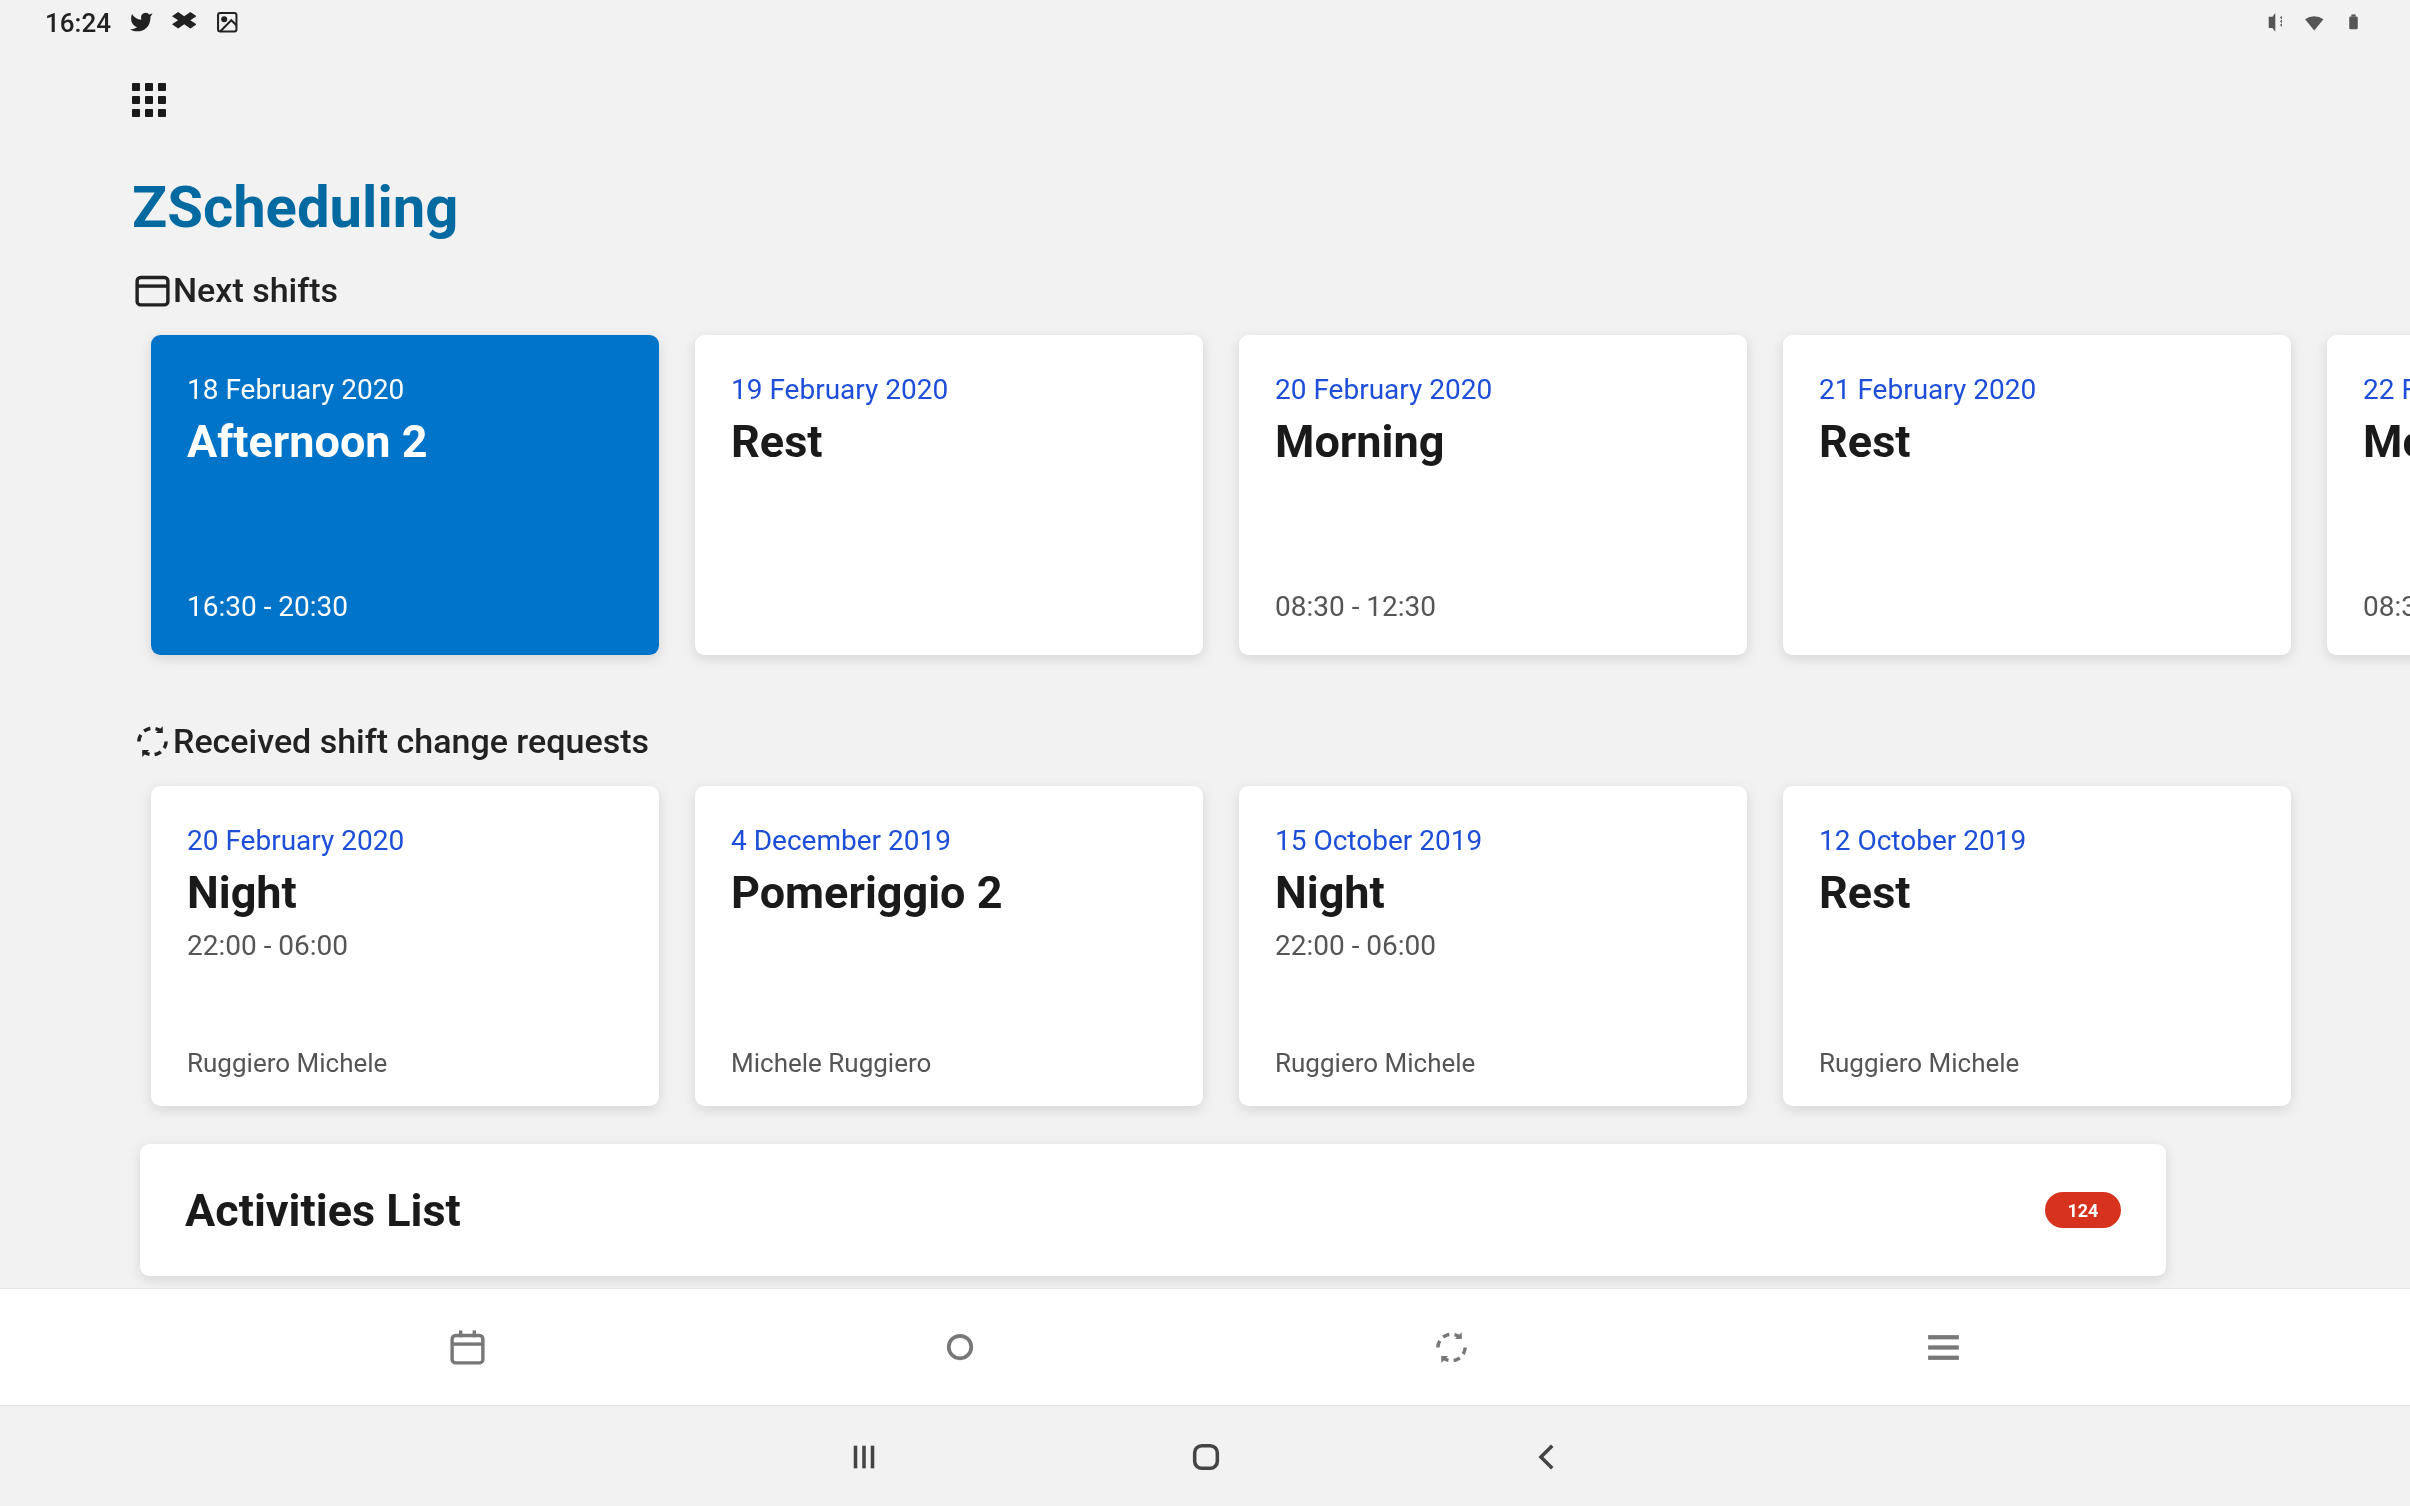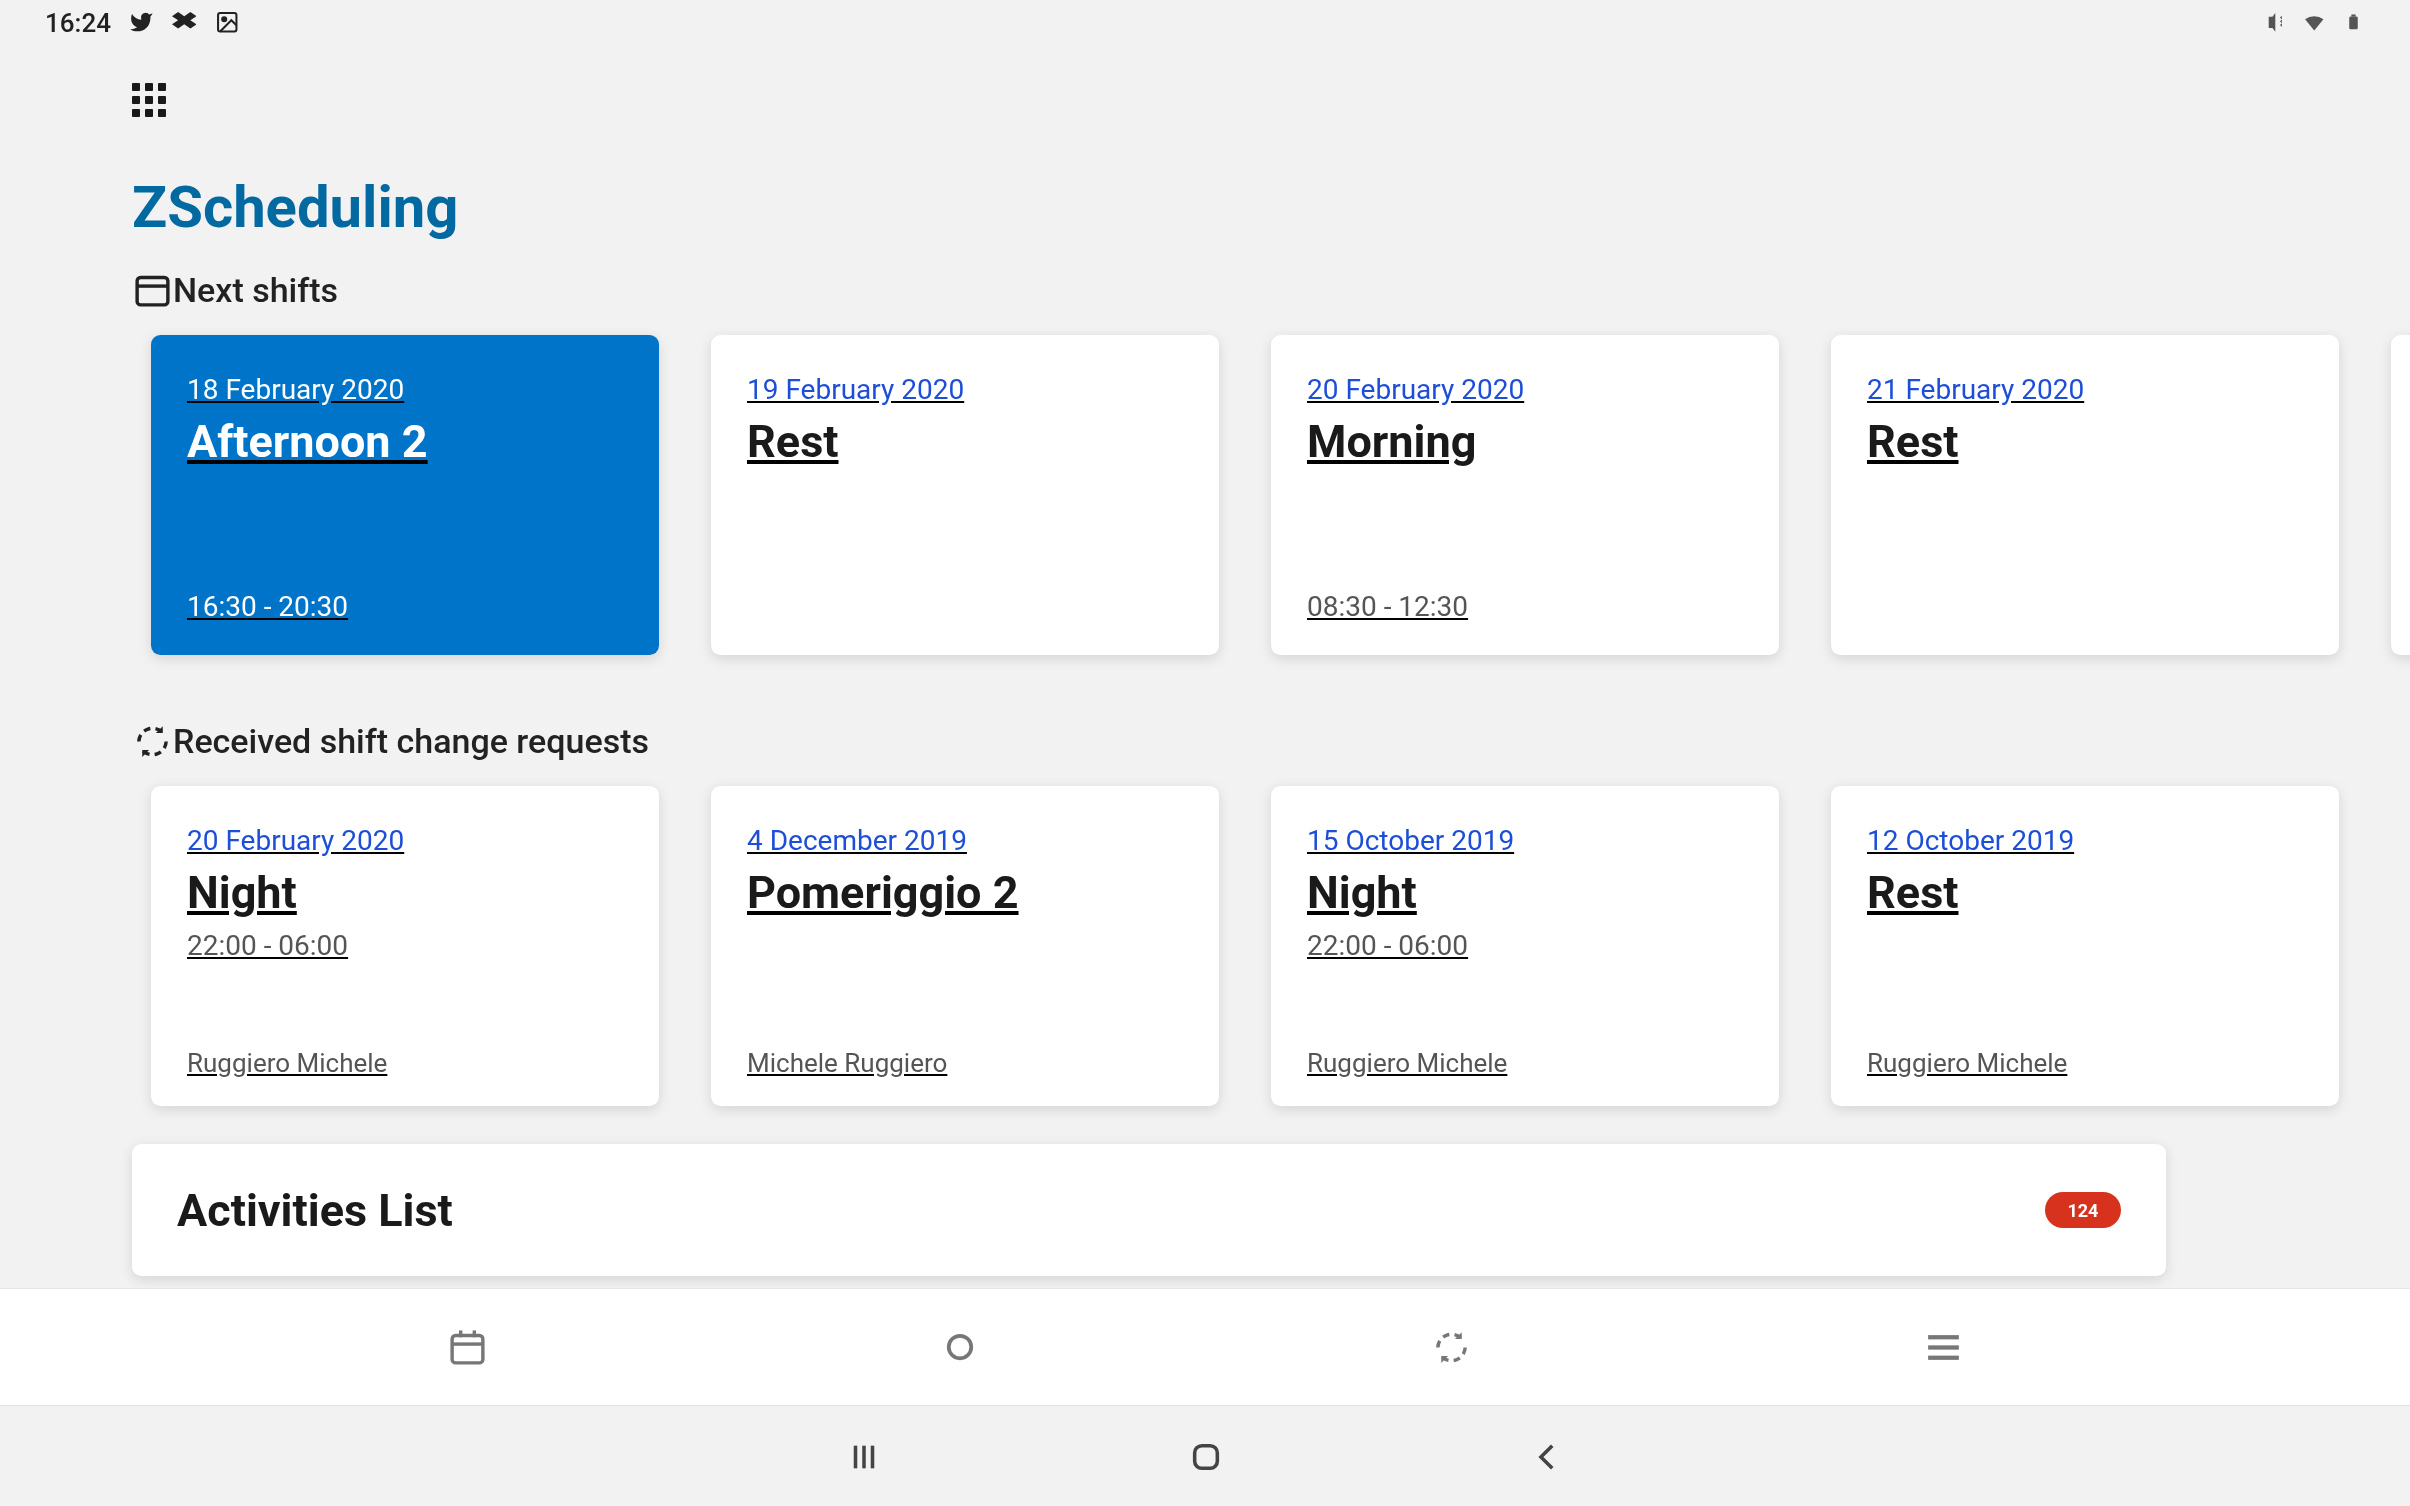--- a/index.html
+++ b/index.html
@@ -65,25 +65,24 @@
   }
   .section-title {
     font-size: 34px;
     font-weight: 500;
     color: #222;
   }
 
   
   .card-row {
     display: flex;
-    gap: 52px;
+    gap: 36px;
     margin-bottom: 66px;
     margin-left: 19px;
     overflow: visible;
-    text-decoration: underline;
   }
 
   .shift-card {
     width: 508px;
     height: 320px;
     border-radius: 9.4px;
     background: #ffffff;
     box-shadow: 0 3.8px 13px rgba(0,0,0,0.12);
     padding: 38px 36px 32px 36px;
     display: flex;
@@ -114,21 +113,21 @@
     flex-direction: column;
     flex-shrink: 0;
   }
   .card-requester { margin-top: auto; font-size: 26px; color: #555; }
 
   
   .activities-panel {
     background: #ffffff;
     border-radius: 9.4px;
     box-shadow: 0 3.8px 13px rgba(0,0,0,0.12);
-    margin-left: 0;
+    margin-left: 8px;
     margin-right: 113px;
     padding: 41px 45px;
     display: flex;
     justify-content: space-between;
     align-items: center;
     height: 132px;
   }
   .activities-title {
     font-size: 45px;
     font-weight: 700;

